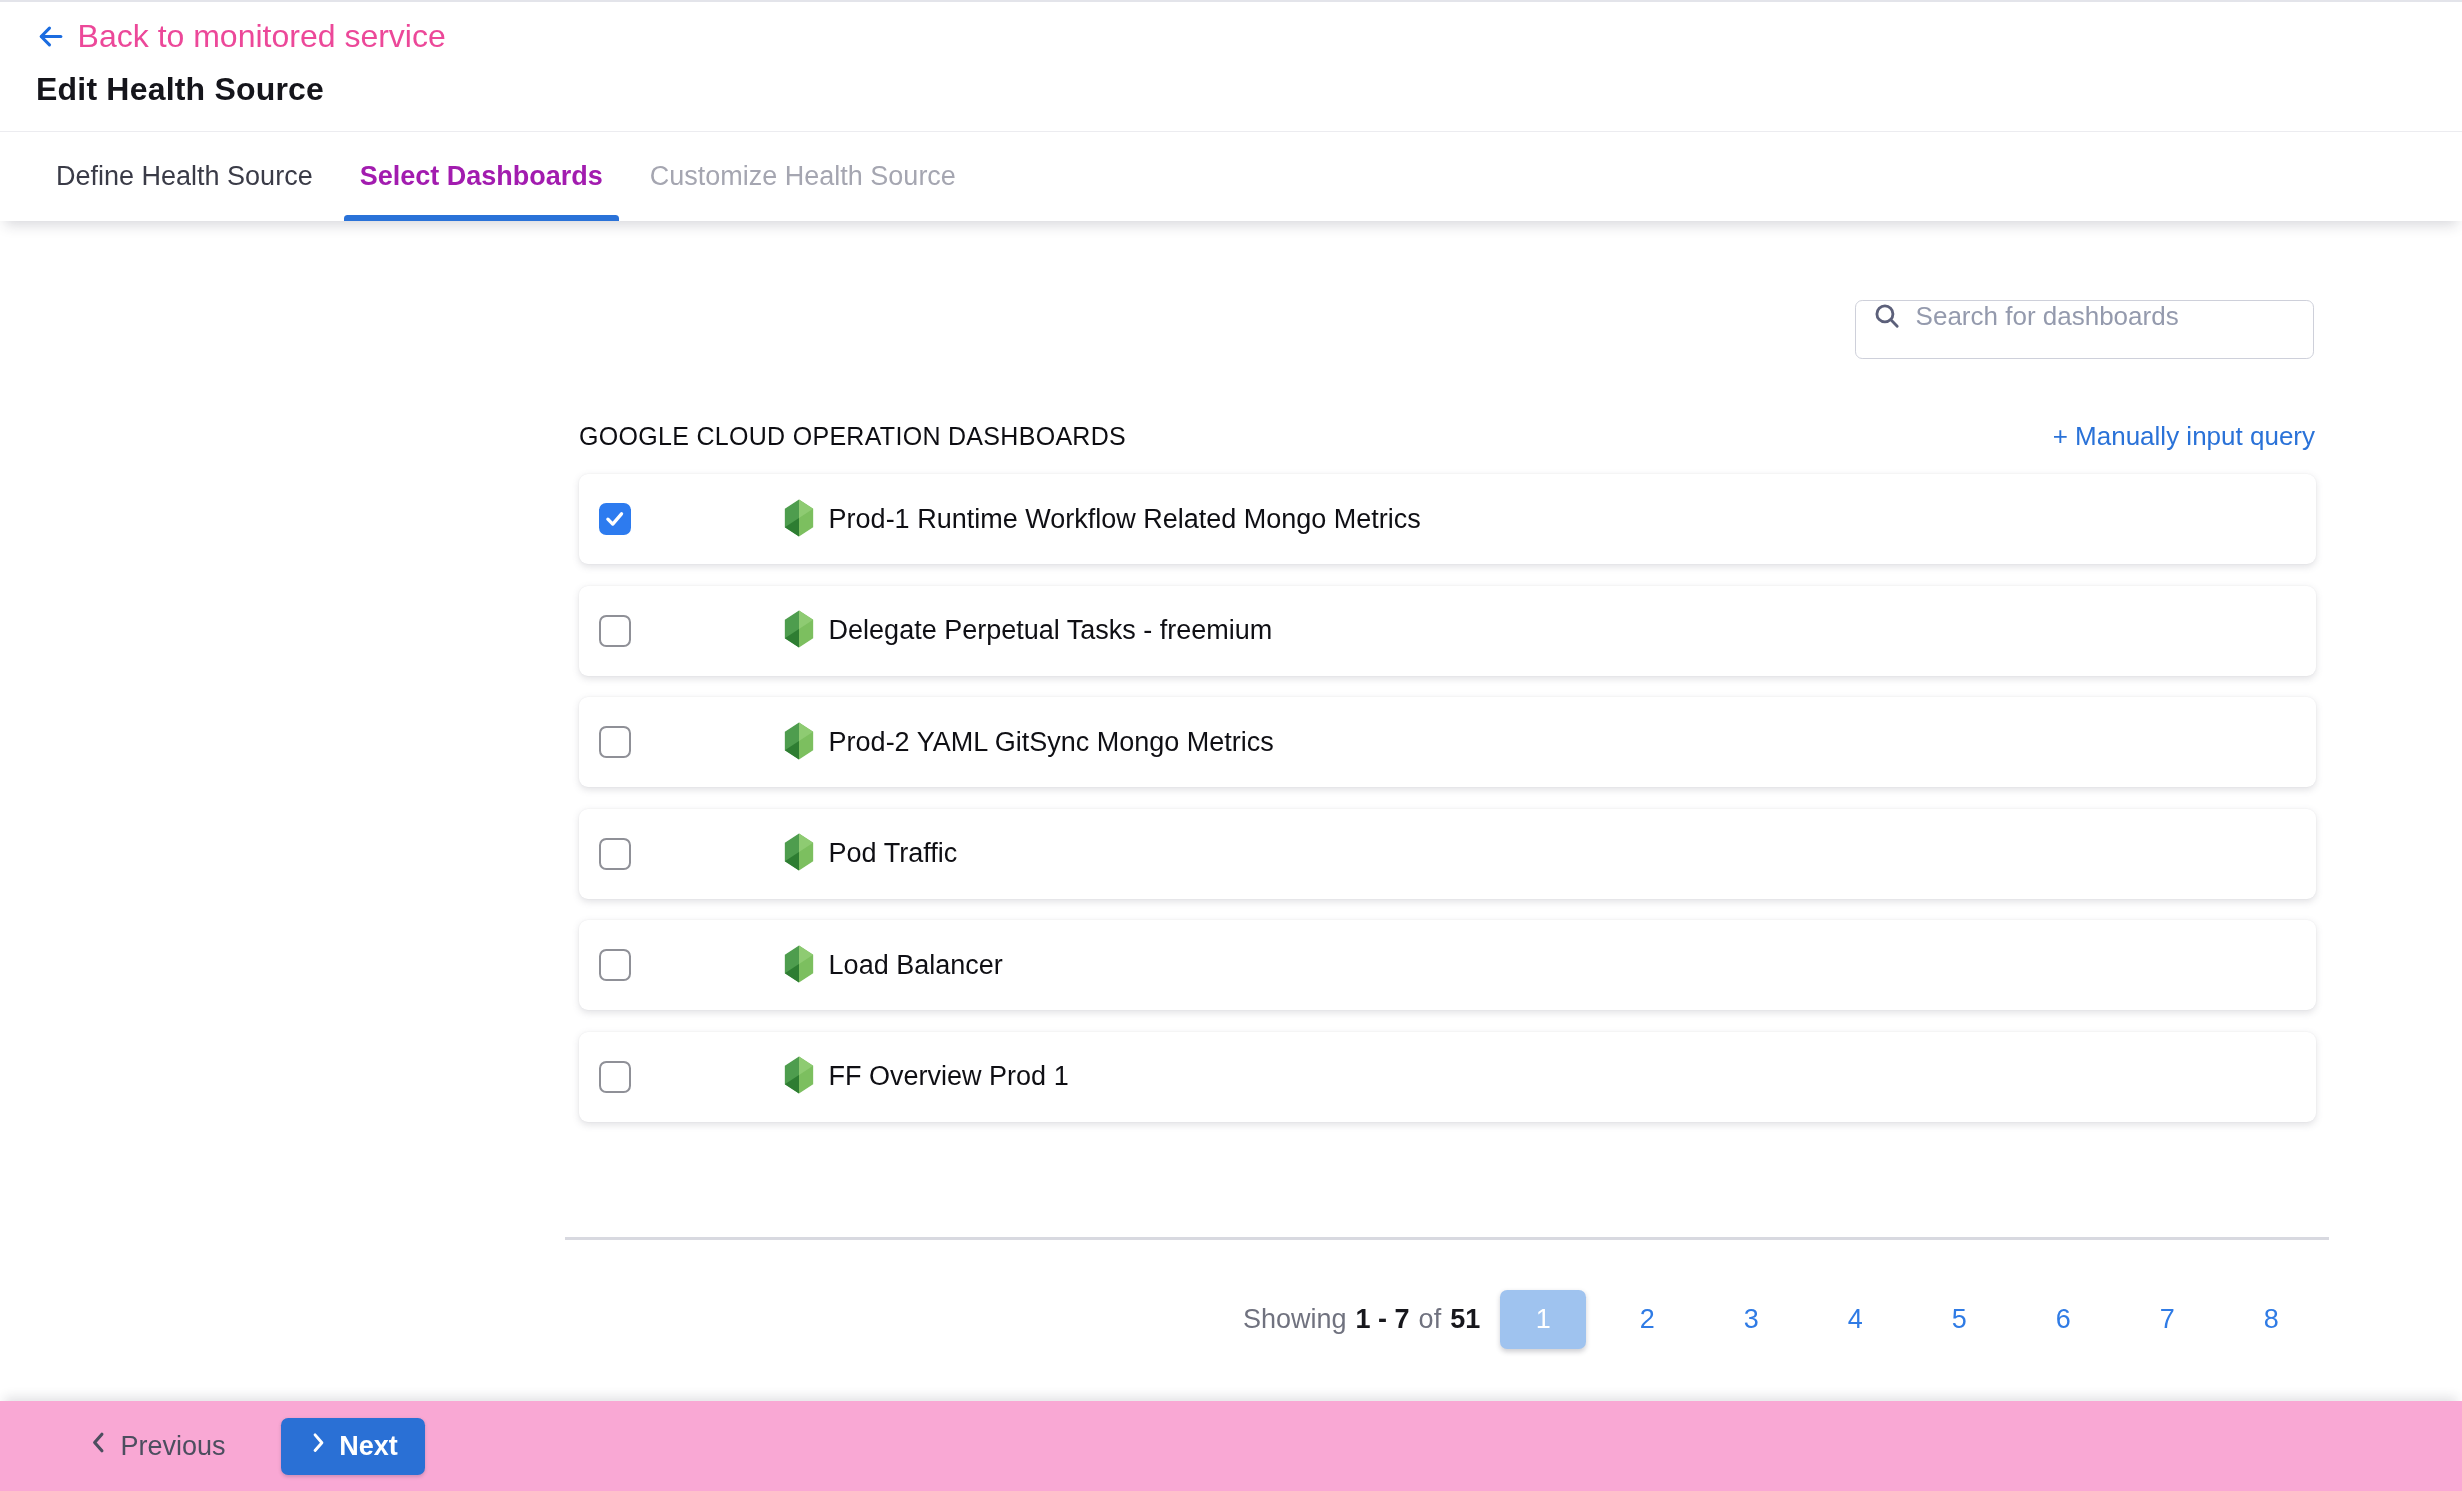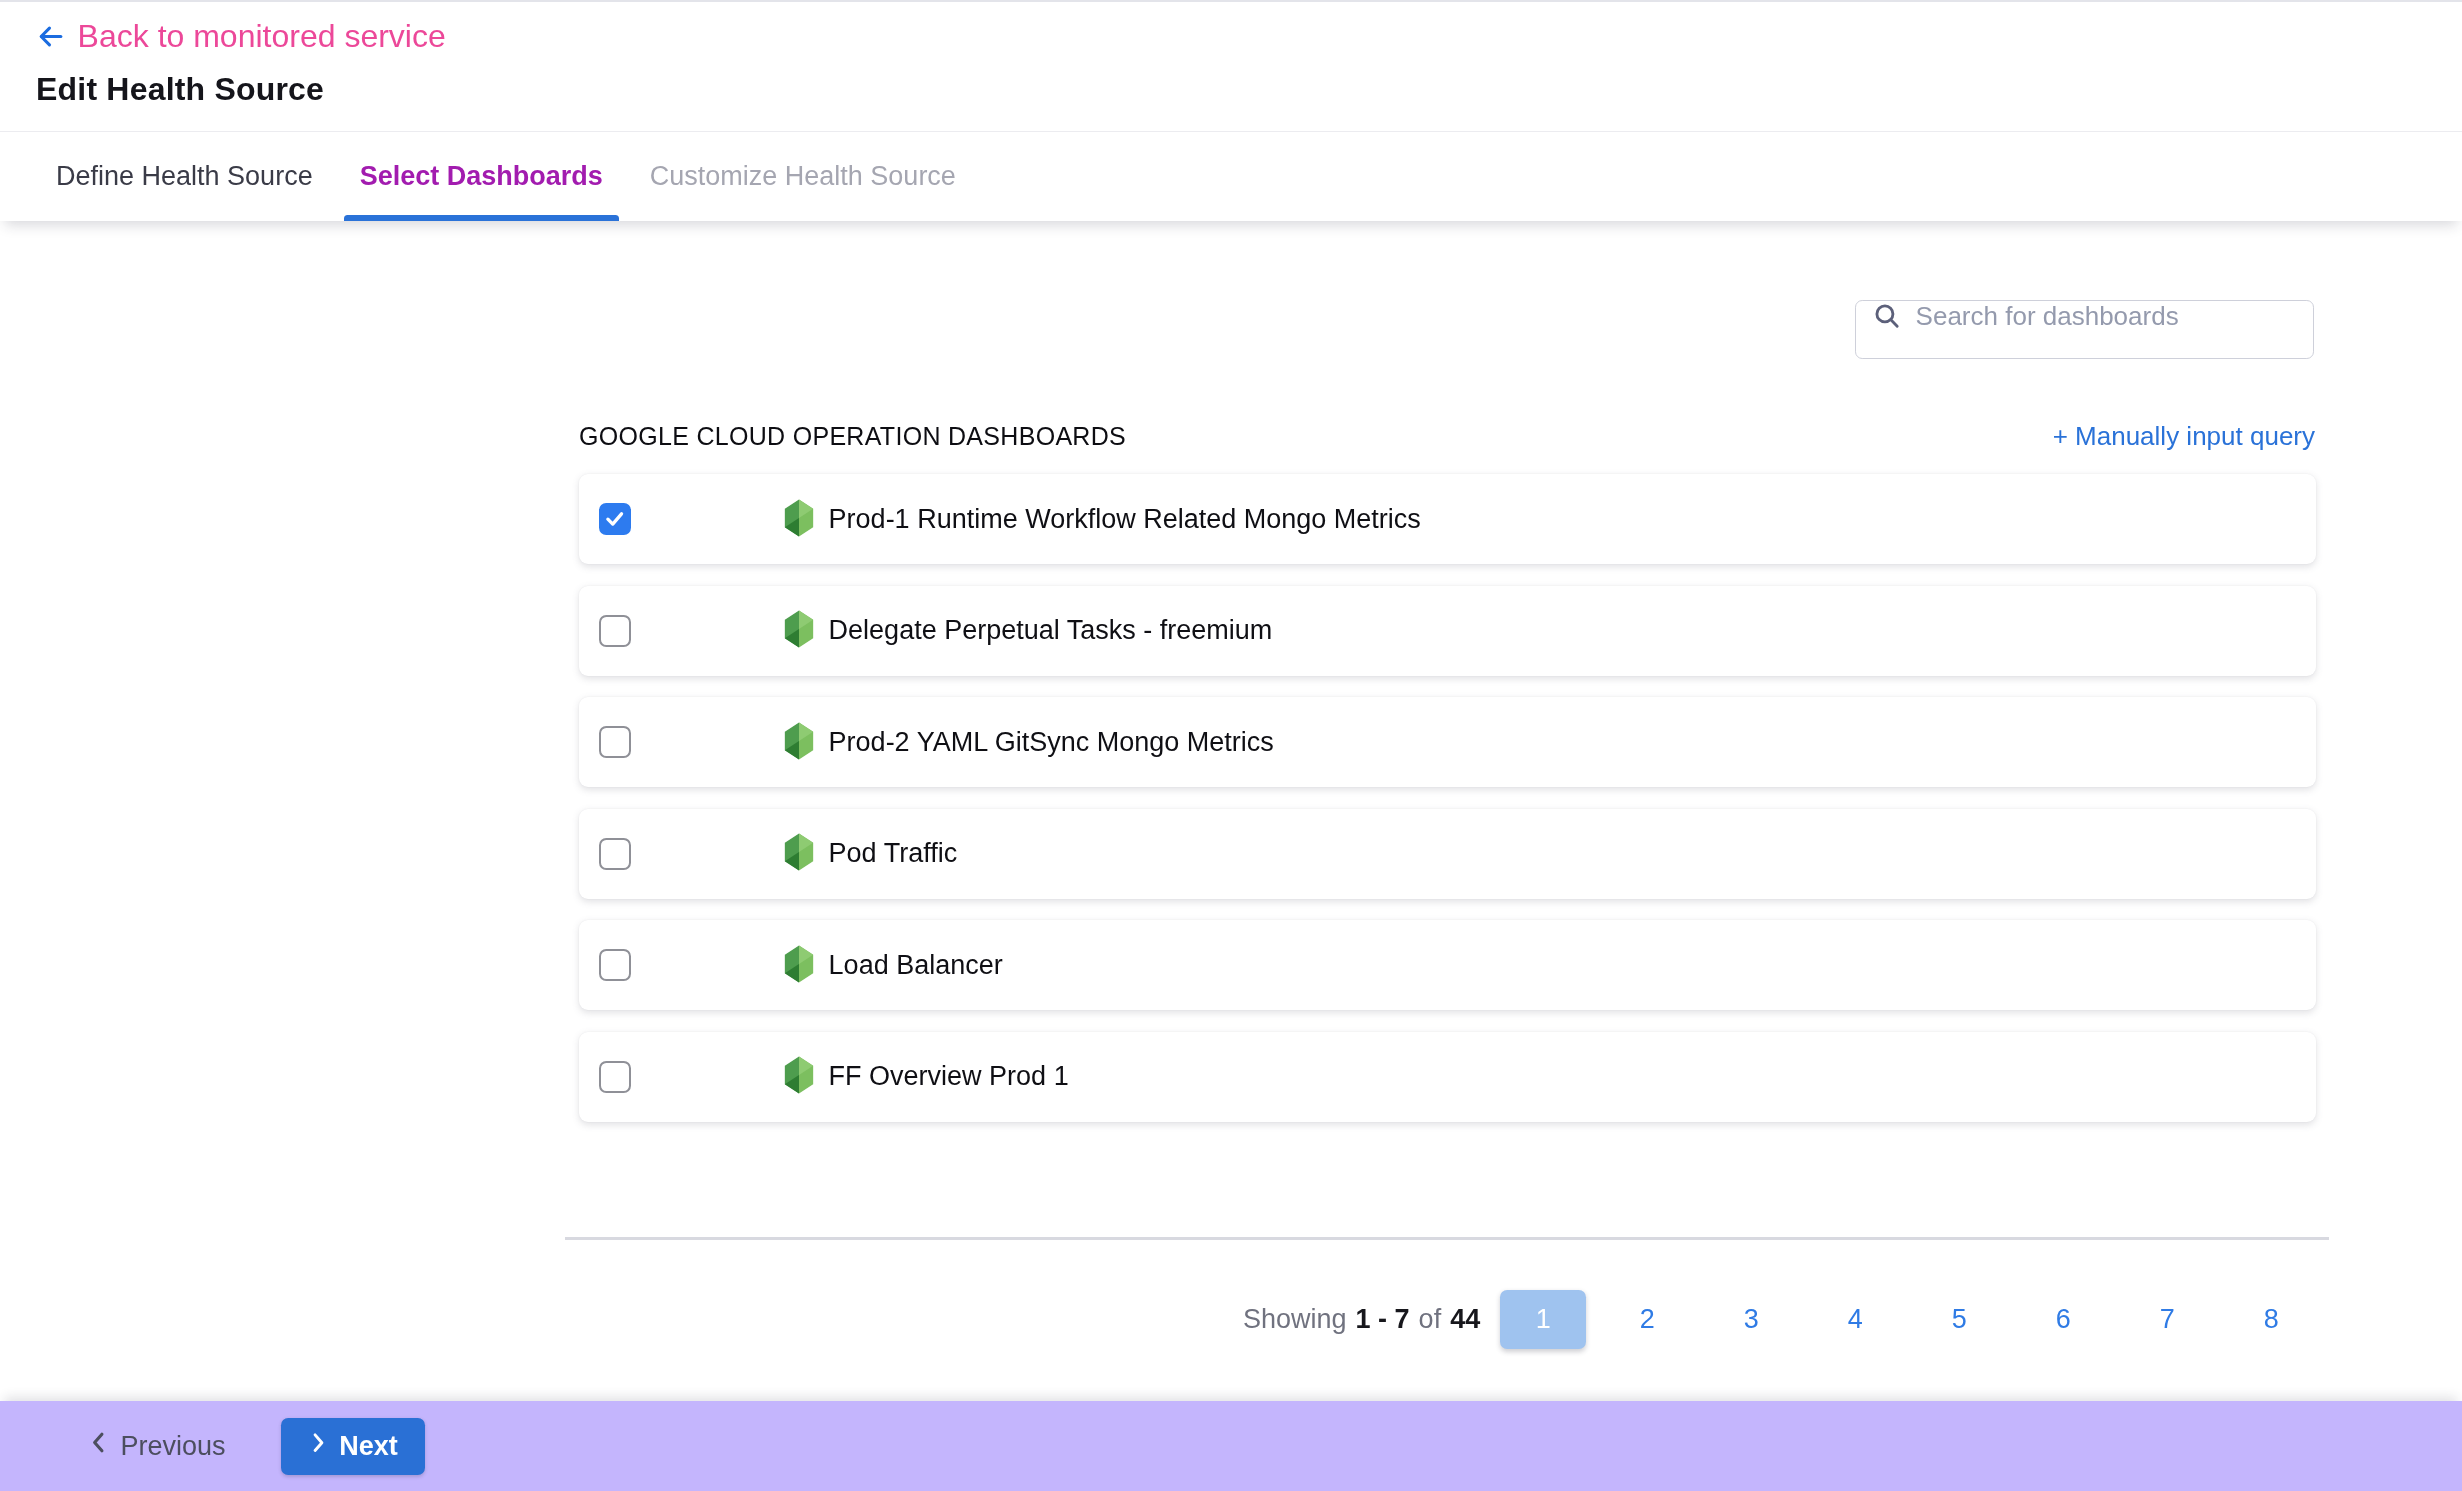--- a/index.html
+++ b/index.html
@@ -83,21 +83,21 @@
   .showing span:last-child { margin-right:0; }
   .pages { display:flex; align-items:center; margin-left:20px; }
   .page { width:104px; text-align:center; color:#2f7be5; font-size:27px; cursor:pointer; }
   .page.active {
     width:86px; height:59px; line-height:59px; background:#9fc3ef; color:#ffffff;
     border-radius:7.2px; box-shadow:0 2.7px 5.4px rgba(40,41,61,0.22); margin-right:9px;
   }
 
   
   .footer {
-    position:absolute; left:0; right:0; top:1401px; height:90px; background:#c4b5fd;
+    position:absolute; left:0; right:0; top:1401px; height:90px; background:#f9a8d4;
     box-shadow:0 -7.2px 10.8px -3.6px rgba(40,41,61,0.14);
     display:flex; align-items:center; padding-left:88px; z-index:6;
   }
   .prev-btn { display:flex; align-items:center; gap:10.8px; color:#4c4e5f; font-size:27px; font-weight:500; cursor:pointer; }
   .next-btn {
     margin-left:56px; height:57px; padding:0 27px; border:none; border-radius:7.2px;
     background:#2a70d5; color:#fff; font-size:27px; font-weight:700;
     display:flex; align-items:center; gap:10.8px; cursor:pointer;
     font-family:"Liberation Sans","DejaVu Sans",sans-serif;
     box-shadow:0 1.8px 3.6px rgba(40,41,61,0.2);
@@ -239,21 +239,21 @@
   </div>
 </div>
 
     <div class="list-divider"></div>
 
     <div class="pagination">
       <div class="showing">
         <span class="grey">Showing</span>
         <span class="bold">1 - 7</span>
         <span class="grey">of</span>
-        <span class="bold">44</span>
+        <span class="bold">51</span>
       </div>
       <div class="pages">
   <div class="page active">1</div>
 
   <div class="page">2</div>
 
   <div class="page">3</div>
 
   <div class="page">4</div>
 

